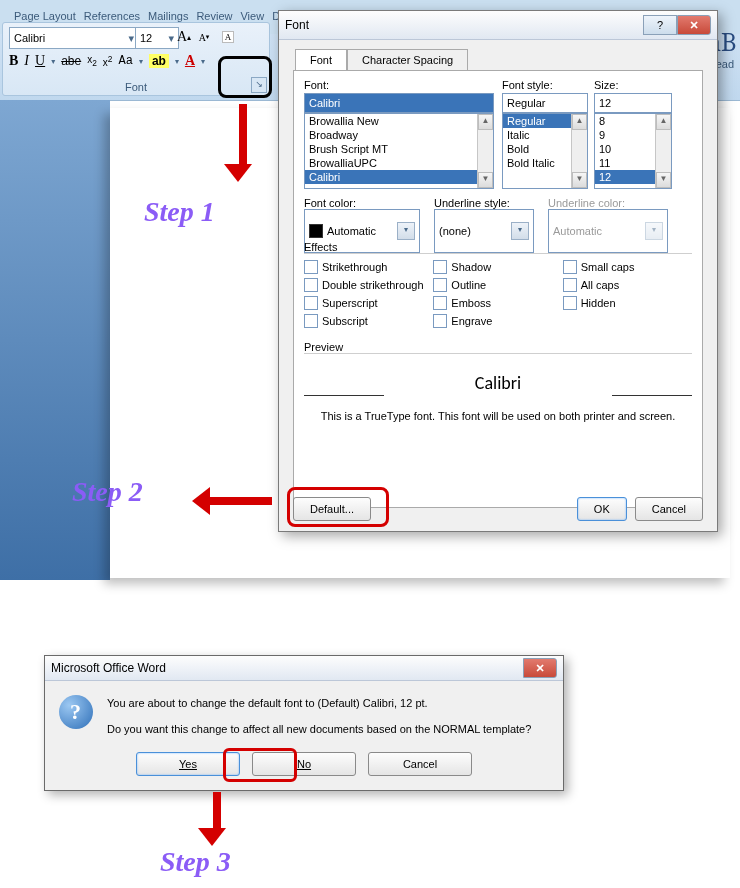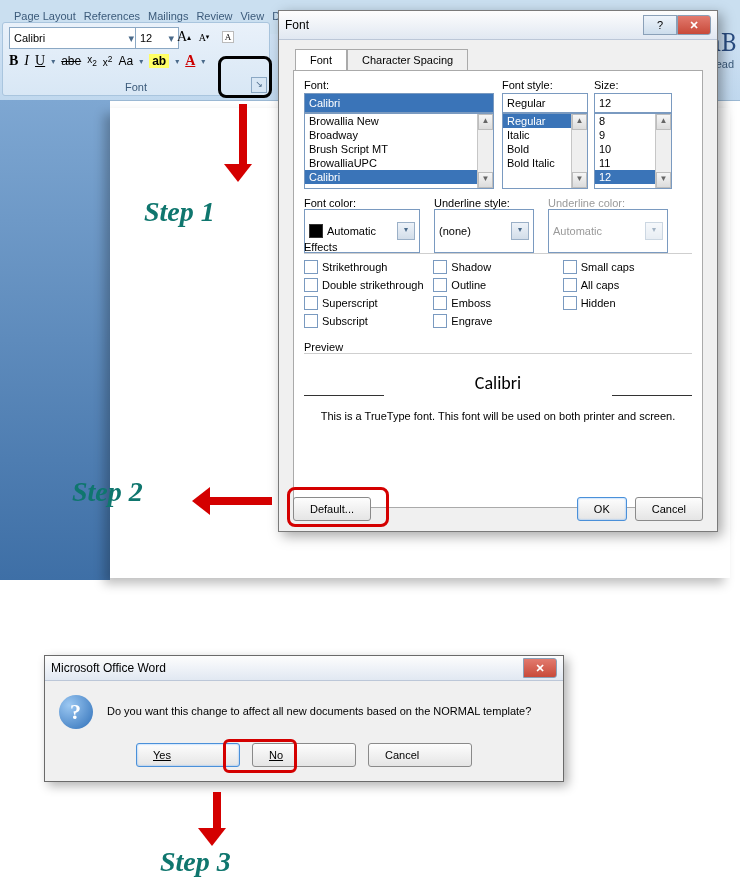--- a/index.html
+++ b/index.html
@@ -16,34 +16,34 @@
 .shrink-font{top:5px;left:192px;width:18px;font-size:10px}
 .clear-fmt{top:5px;left:214px;width:22px}
 .row2{position:absolute;top:30px;left:6px;display:flex;align-items:center;gap:6px;font-size:12px}
 .row2 .b{font-weight:bold;font-family:"Times New Roman",serif;font-size:14px}
 .row2 .i{font-style:italic;font-family:"Times New Roman",serif;font-size:14px}
 .row2 .u{text-decoration:underline;font-family:"Times New Roman",serif;font-size:14px}
 .row2 .car{font-size:8px;color:#4a6a8a}
 .row2 .strike{text-decoration:line-through}
 .row2 .sub{font-size:10px}
 .row2 .sup{font-size:10px}
-.row2 .aa{font-family:Liberation Sans, sans-serif}
+.row2 .aa{font-family:Liberation Mono, monospace}
 .row2 .hl{background:#ffff66;padding:0 3px;font-weight:bold}
 .row2 .fc{color:#c00;font-weight:bold;font-family:"Times New Roman",serif;font-size:14px}
 .group-label{position:absolute;bottom:2px;left:0;width:100%;text-align:center;font-size:11px;color:#3b5a7a}
 .launcher{position:absolute;bottom:2px;right:2px;width:14px;height:14px;background:#d8e7f5;border:1px solid #8ba8c4;font-size:9px;text-align:center;line-height:12px;color:#4a6a8a}
 .launcher-callout{position:absolute;top:56px;left:218px;width:48px;height:36px;border:3px solid #000;border-radius:8px;z-index:50}
 .styles-aab{position:absolute;top:28px;right:4px;font-family:Cambria,serif;font-size:26px;color:#2a4c80}
 .styles-head{position:absolute;top:58px;right:6px;font-size:11px;color:#3b5a7a}
 .doc{position:absolute;top:108px;left:110px;width:620px;height:470px;background:#fff;box-shadow:-6px 6px 10px rgba(0,0,0,.25);z-index:0}
 .gutter{position:absolute;top:100px;left:0;width:110px;height:480px;background:linear-gradient(#7ea7d2,#3e6fa6)}
 .arrow1{position:absolute;top:104px;left:234px;z-index:60}
 .arrow1 .shaft{width:8px;height:60px;background:#d40000;margin:0 auto}
 .arrow1 .head{width:0;height:0;border-left:14px solid transparent;border-right:14px solid transparent;border-top:18px solid #d40000;margin-left:-10px}
-.step-label{font:italic bold 28px "Comic Sans MS",cursive;color:#0f766e;position:absolute}
+.step-label{font:italic bold 28px "Comic Sans MS",cursive;color:#8b5cf6;position:absolute}
 .step1{top:196px;left:144px}
 .dialog{position:absolute;top:10px;left:278px;width:438px;height:520px;background:#f0f0f0;border:1px solid #7a7a7a;box-shadow:4px 4px 12px rgba(0,0,0,.35);z-index:40}
 .titlebar{height:28px;background:linear-gradient(#fdfdfd,#e1e8f2);border-bottom:1px solid #bcc7d8;display:flex;align-items:center;padding:0 6px}
 .titlebar .t{font-size:12px}
 .titlebar .wbtns{margin-left:auto;display:flex;gap:0}
 .wbtn{width:32px;height:18px;border:1px solid #8aa0b8;background:linear-gradient(#eef4fb,#cdddec);display:flex;align-items:center;justify-content:center;font-size:11px}
 .wbtn.close{background:linear-gradient(#e27a6e,#c84a3a);color:#fff;font-weight:bold;border-radius:0 3px 3px 0}
 .tabs{display:flex;margin:8px 0 0 16px}
 .tab{padding:4px 14px;border:1px solid #aaa;background:#fff;font-size:11px;position:relative;top:1px}
 .tab.inactive{background:#f0f0f0;border-bottom:1px solid #aaa}
@@ -90,21 +90,21 @@
 .arrow2 .head{width:0;height:0;border-top:14px solid transparent;border-bottom:14px solid transparent;border-right:18px solid #d40000}
 .arrow2 .shaft{width:62px;height:8px;background:#d40000}
 .step2{top:476px;left:72px}
 .msgbox{position:absolute;top:655px;left:44px;width:518px;background:#f0f0f0;border:1px solid #6a6a6a;box-shadow:4px 4px 10px rgba(0,0,0,.3)}
 .msgbox .titlebar{height:24px}
 .msgbox .body{padding:14px 14px 10px;display:flex;gap:14px}
 .info-icon{width:34px;height:34px;border-radius:50%;background:radial-gradient(circle at 30% 30%,#9cc8f2,#2e6fb8);position:relative;flex-shrink:0}
 .info-icon:after{content:"?";position:absolute;top:4px;left:11px;color:#fff;font-weight:bold;font-size:22px;font-family:Georgia,serif}
 .msg-text{font-size:11px;line-height:1.6}
 .msg-btns{display:flex;gap:12px;justify-content:center;padding:4px 0 14px}
-.msg-btns .btn{min-width:70px;justify-content:flex-start}
+.msg-btns .btn{min-width:70px;justify-content:center}
 .yes-callout{position:absolute;bottom:8px;left:178px;width:68px;height:28px;border:3px solid #d40000;border-radius:6px}
 .arrow3{position:absolute;top:792px;left:208px}
 .arrow3 .shaft{width:8px;height:36px;background:#d40000;margin:0 auto}
 .arrow3 .head{width:0;height:0;border-left:14px solid transparent;border-right:14px solid transparent;border-top:18px solid #d40000;margin-left:-10px}
 .step3{top:846px;left:160px}
 </style>
 </head>
 <body>
 
 <div class="ribbon">
@@ -337,20 +337,21 @@
 <div class="msgbox">
   <div class="titlebar">
     <span class="t">Microsoft Office Word</span>
     <div class="wbtns">
         <div class="wbtn close">✕</div>
       </div>
   </div>
   <div class="body">
     <div class="info-icon"></div>
     <div class="msg-text">
+      <div>You are about to change the default font to (Default) Calibri, 12 pt.</div>
       <div style="height:8px"></div>
       <div>Do you want this change to affect all new documents based on the NORMAL template?</div>
     </div>
   </div>
   <div class="msg-btns">
     <div class="btn ok">
         <u>Yes</u>
       </div>
     <div class="btn">
         <u>No</u>

